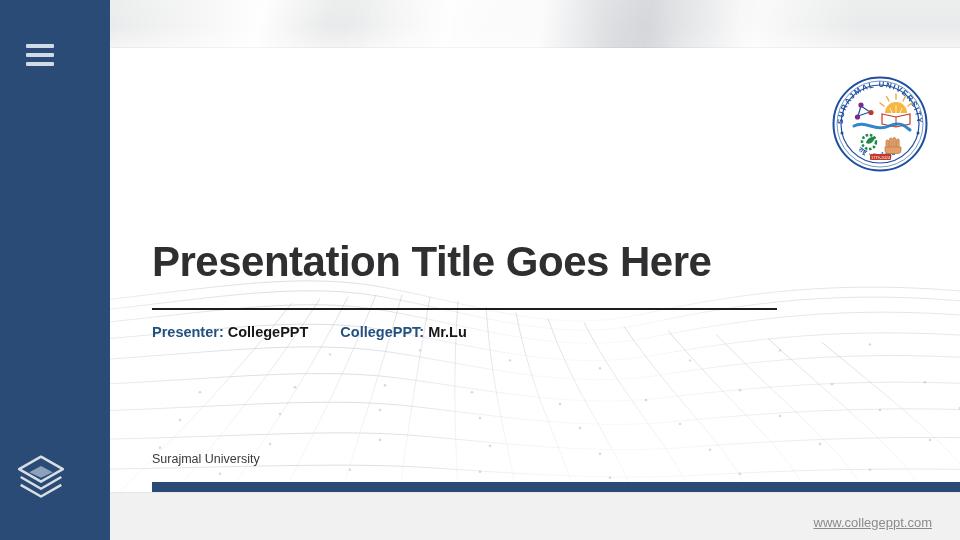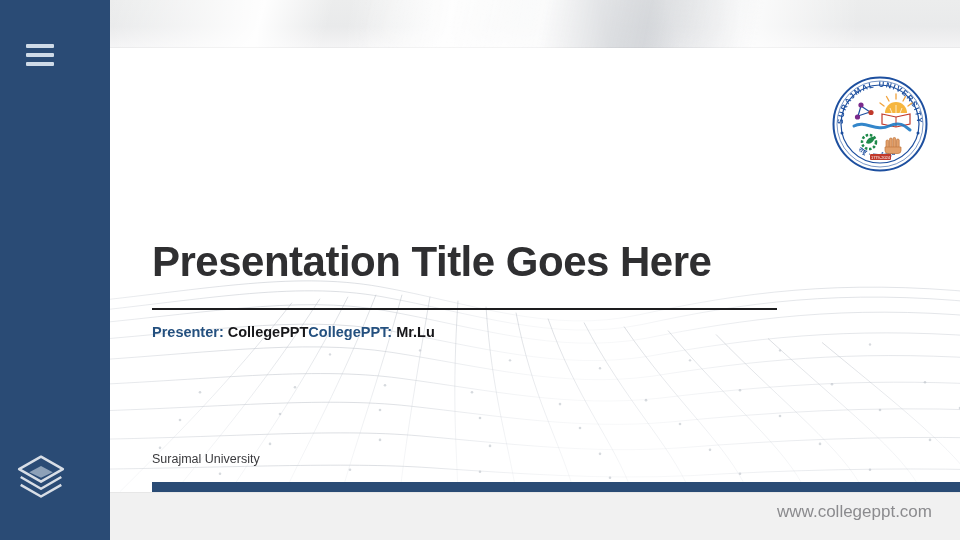--- a/index.html
+++ b/index.html
@@ -92,42 +92,43 @@
   }
   #title-rule {
     margin-top:22px;
     width:625px; max-width:100%;
     border-top:2px solid #1d1d1f;
   }
   #credits {
     margin-top:14px;
     font-size:14.5px; font-weight:bold;
     color:#17171a;
-    display:flex; align-items:baseline; 
+    display:flex; align-items:baseline; gap:32px;
   }
   #credits .lbl { color:#24507f; }
   #credits .val { color:#17171a; }
 
   
   #slide-footer {
     position:absolute; left:72px; bottom:26px;
     font-size:12.5px; color:#3a3a3d;
     z-index:5;
   }
   #accent-bar {
     position:absolute; left:72px; right:0; bottom:0; height:10px;
     background:#2a4b75;
     z-index:5;
   }
 
   
   #site-url {
-    position:absolute; right:28px; bottom:18px;
-    font-size:17px; color:#8b8b8e;
+    position:absolute; right:28px; bottom:10px;
+    font-size:13px; color:#8b8b8e;
     z-index:30;
+    text-decoration:underline;
   }
 </style>
 </head>
 <body>
 
 <div id="app-backdrop">
   <div id="top-artwork"></div>
 </div>
 
 <div id="sidebar">

